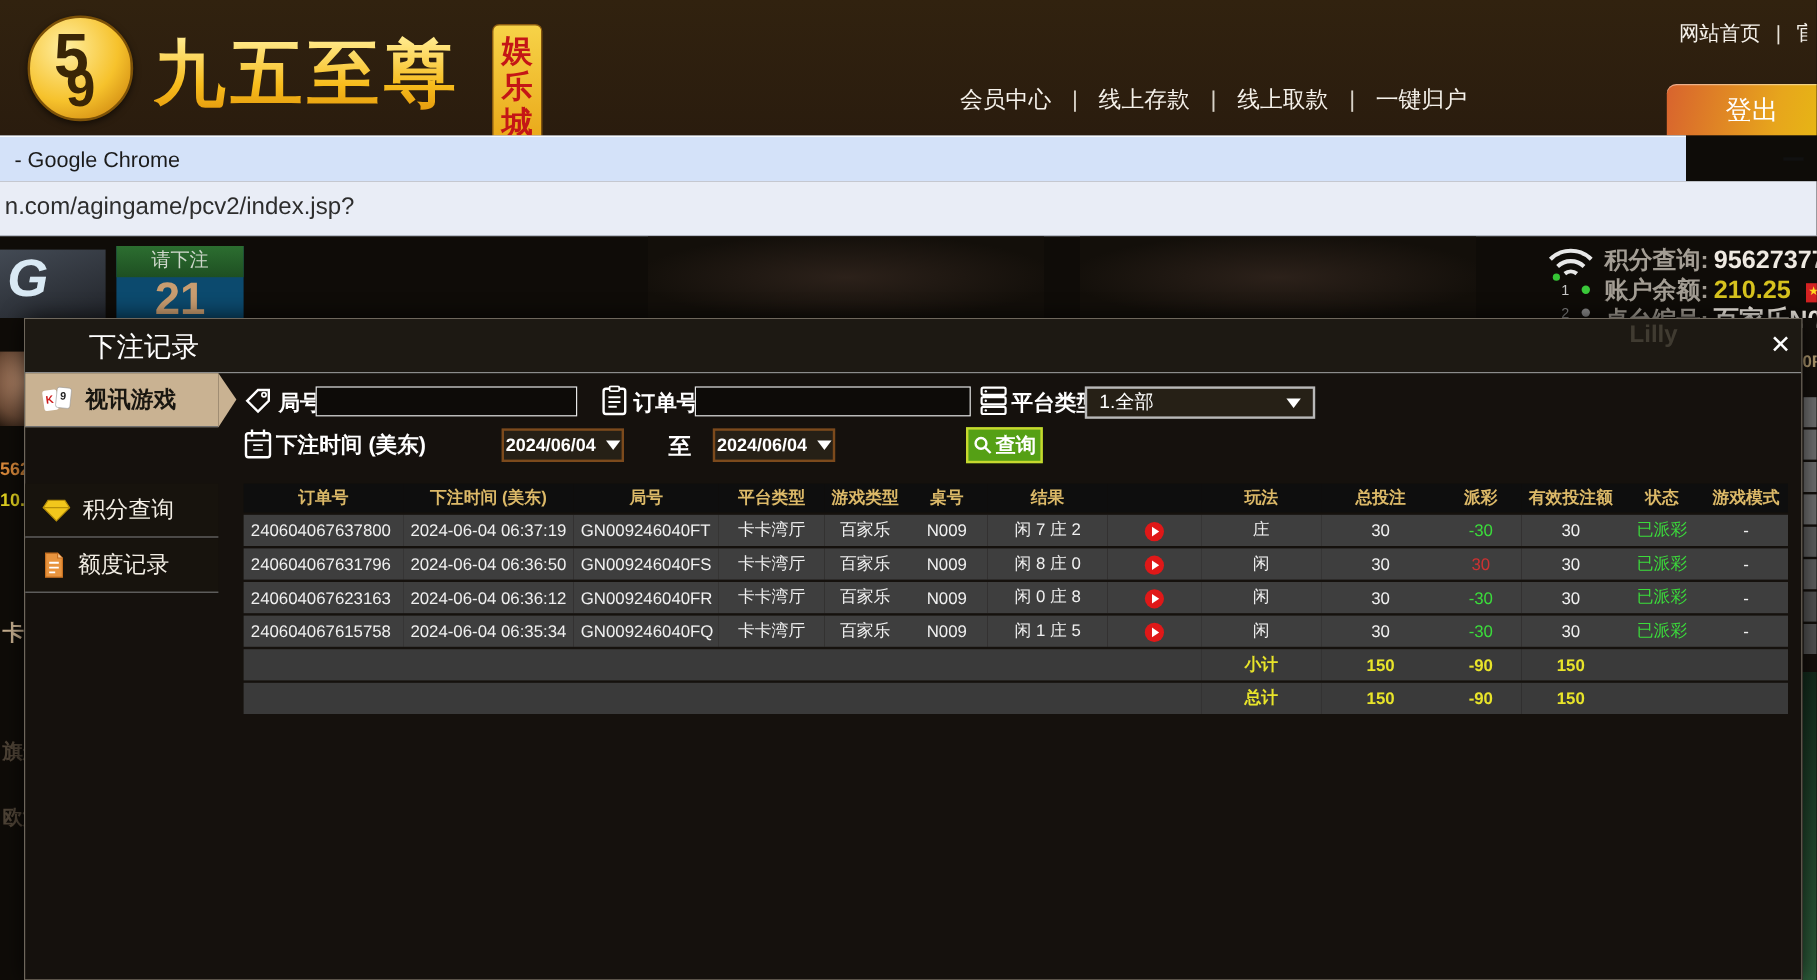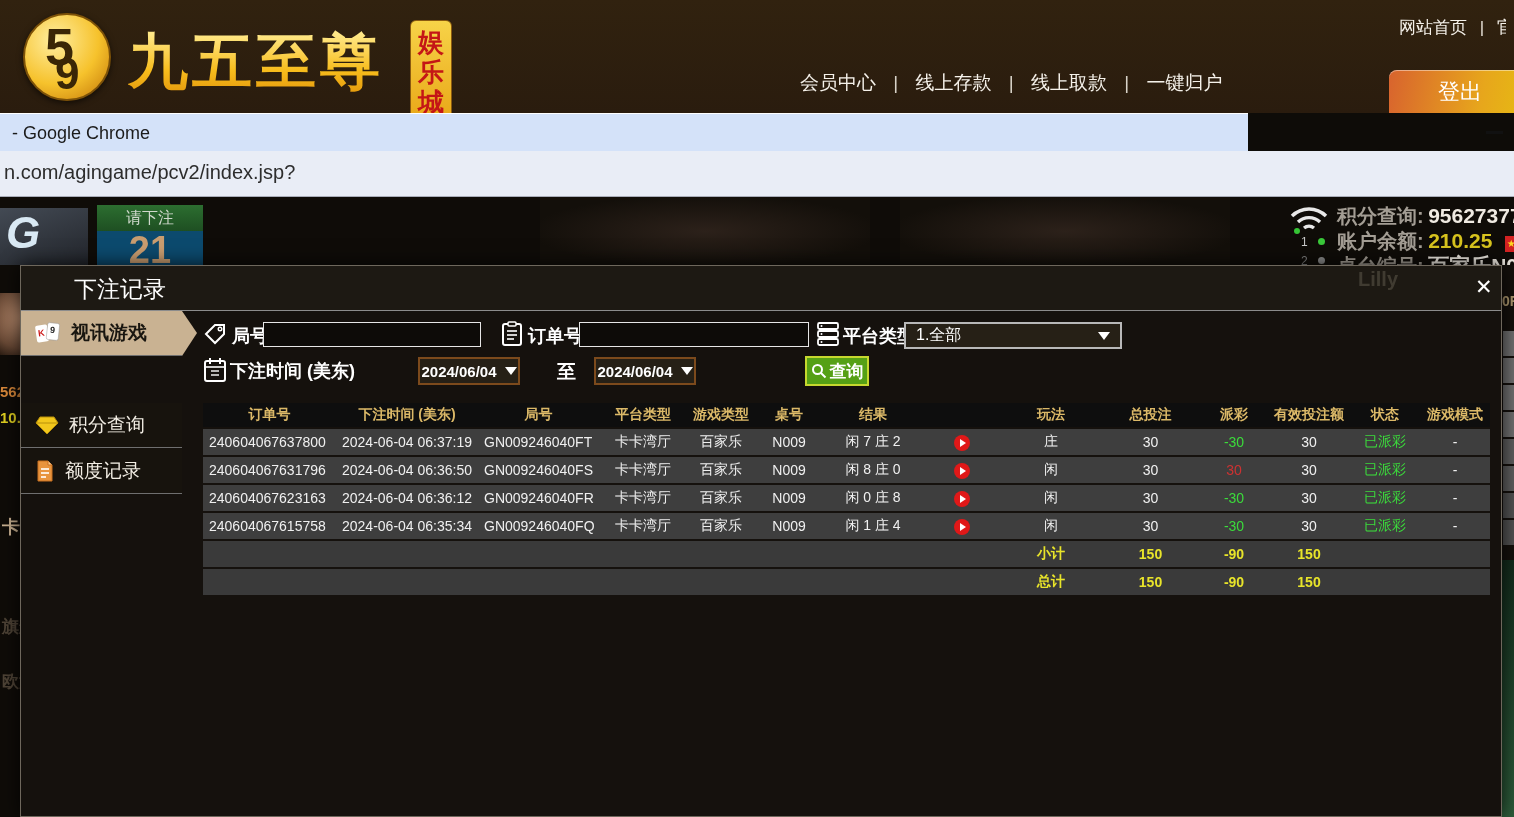--- a/index.html
+++ b/index.html
@@ -24,21 +24,21 @@
   #top-links { right:8px; top:16px; color:#f5f1ea; font-size:17px; white-space:nowrap; }
   #top-links .sep { margin:0 8px; color:#e8e2d8; }
   #main-nav { left:800px; top:70px; color:#f5f1ea; font-size:19px; white-space:nowrap; }
   #main-nav a { color:#f5f1ea; text-decoration:none; }
   #main-nav .sep { margin:0 12px; color:#d8d2c8; }
   #logout-btn { left:1389px; top:70px; width:142px; height:43px; border:none; cursor:pointer;
     border-radius:8px 8px 0 0; background:linear-gradient(100deg,#d8632e,#e7a61c 65%,#e6bc12);
     color:#fff; font-size:22px; font-weight:normal; box-shadow:inset 0 1px 0 rgba(255,255,255,.45); }
 
   
-  #chrome-titlebar { left:0; top:113px; width:1248px; height:38px; background:#d4e2f9; border-top:1px solid #fff; }
+  #chrome-titlebar { left:0; top:113px; width:1405px; height:38px; background:#d4e2f9; border-top:1px solid #fff; }
   #chrome-title { left:12px; top:9px; font-size:18px; color:#1b1b1b; }
   #chrome-min { left:1486px; top:17px; width:17px; height:3px; background:#111; }
   #chrome-urlbar { left:0; top:151px; width:1514px; height:46px; background:#e9edf6; border-bottom:1px solid #a9adb9; }
   #chrome-url { left:4px; top:10px; font-size:20px; color:#2d2d2d; }
 
   
   #game-bg { left:0; top:197px; width:1514px; height:620px; background:#0f0c08; }
   .vid-blob { top:0; height:68px; background:radial-gradient(ellipse at center, #2c211a, #130f0a 75%); }
   #provider-box { left:0; top:11px; width:88px; height:57px;
     background:linear-gradient(160deg,#434a54,#22252b); }
@@ -85,21 +85,21 @@
     border-left:15px solid #c9b292; border-top:22px solid transparent; border-bottom:23px solid transparent; }
   .icon { display:inline-block; }
 
   
   .flabel { position:absolute; color:#fff; font-size:18px; font-weight:bold; white-space:nowrap; }
   .finput { position:absolute; height:25px; background:#0d0b08; border:1px solid #e6e6e6; color:#fff;
     font-size:14px; padding:0 5px; }
   .datebox { position:absolute; height:28px; background:#262016; border:2px solid #7c4a1c; color:#fff;
     font-size:15px; font-weight:bold; display:flex; align-items:center; justify-content:center; gap:8px; cursor:pointer; }
   .tri-down { width:0; height:0; border-left:6px solid transparent; border-right:6px solid transparent; border-top:8px solid #fff; }
-  #platform-select { position:absolute; left:883px; top:56px; width:218px; height:27px; background:#262016;
+  #platform-select { position:absolute; left:883px; top:56px; width:192px; height:27px; background:#262016;
     border:2px solid #b8b8b8; color:#fff; font-size:16px; display:flex; align-items:center; cursor:pointer; padding:0 10px; }
   #platform-select .tri-down { position:absolute; right:10px; }
   #search-btn { position:absolute; left:784px; top:90px; width:64px; height:30px; background:#55a015;
     border:2px solid #c6d82e; color:#fff; font-size:17px; font-weight:bold; cursor:pointer;
     display:flex; align-items:center; justify-content:center; gap:3px; }
 
   
   #bet-table-wrap { position:absolute; left:182px; top:135px; width:1287px; }
   table { width:1287px; table-layout:fixed; border-collapse:separate; border-spacing:0 2px; }
   th { background:#0e0e0e; color:#dcb968; font-size:14px; font-weight:bold; height:24px; padding:0 2px; white-space:nowrap; overflow:hidden; }
@@ -404,21 +404,21 @@
             <td class="status">已派彩</td>
             <td>-</td>
           </tr>
           <tr>
             <td class="al">240604067615758</td>
             <td class="al">2024-06-04 06:35:34</td>
             <td class="al">GN009246040FQ</td>
             <td>卡卡湾厅</td>
             <td>百家乐</td>
             <td>N009</td>
-            <td>闲 1 庄 4</td>
+            <td>闲 1 庄 5</td>
             <td><span class="play-icon"></span></td>
             <td>闲</td>
             <td>30</td>
             <td class="lose">-30</td>
             <td>30</td>
             <td class="status">已派彩</td>
             <td>-</td>
           </tr>
           <tr class="sum">
             <td colspan="8"></td>

